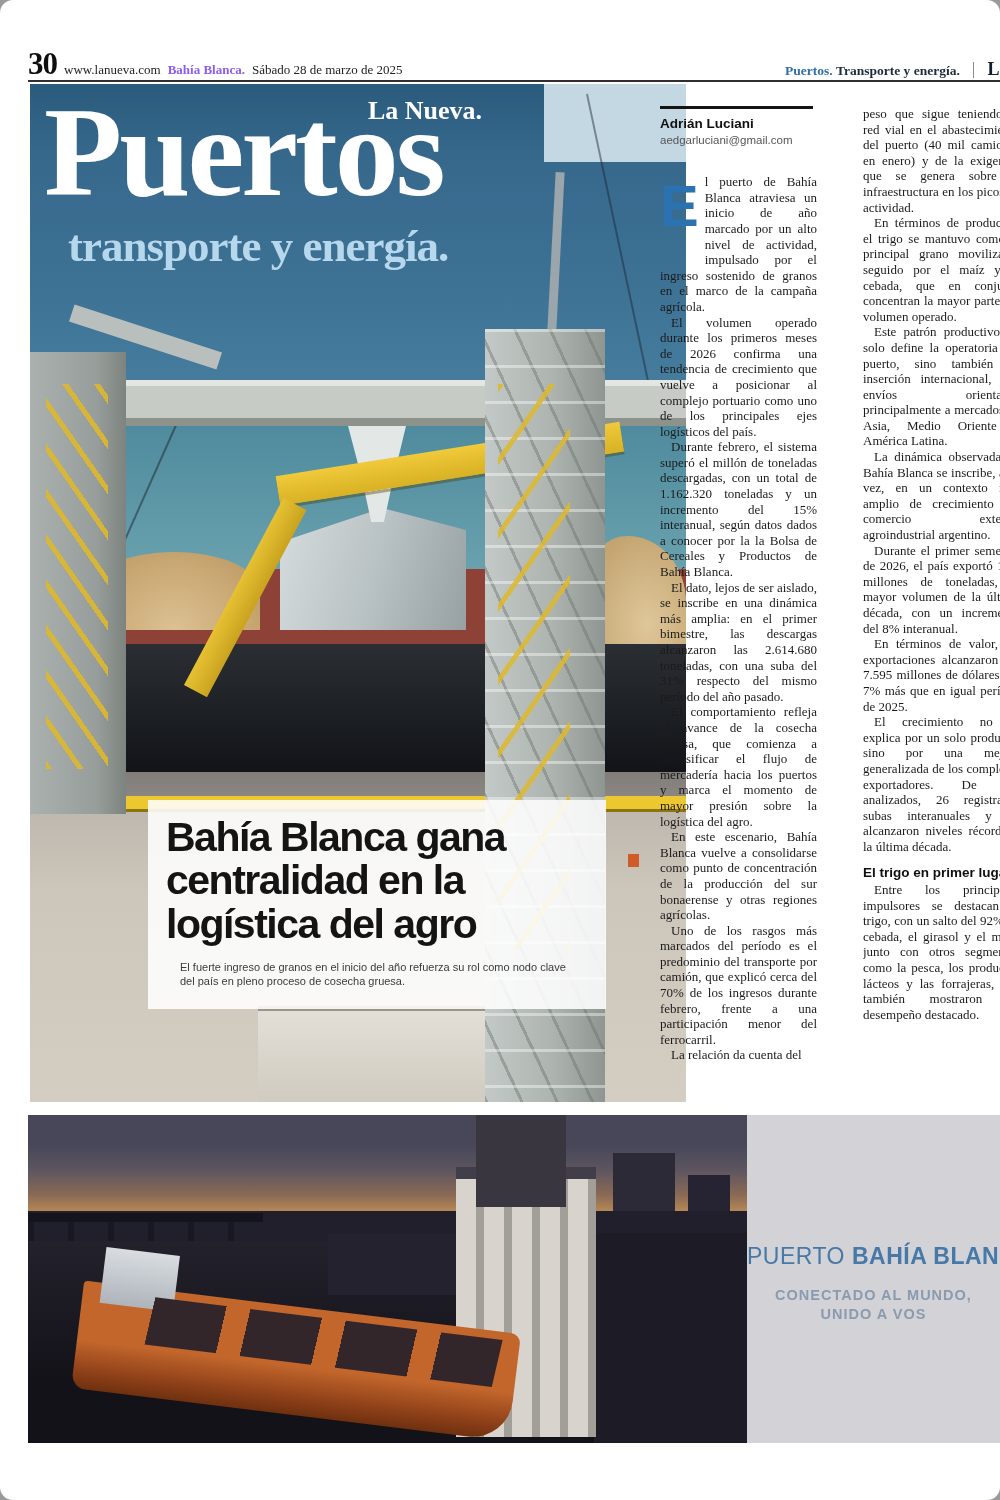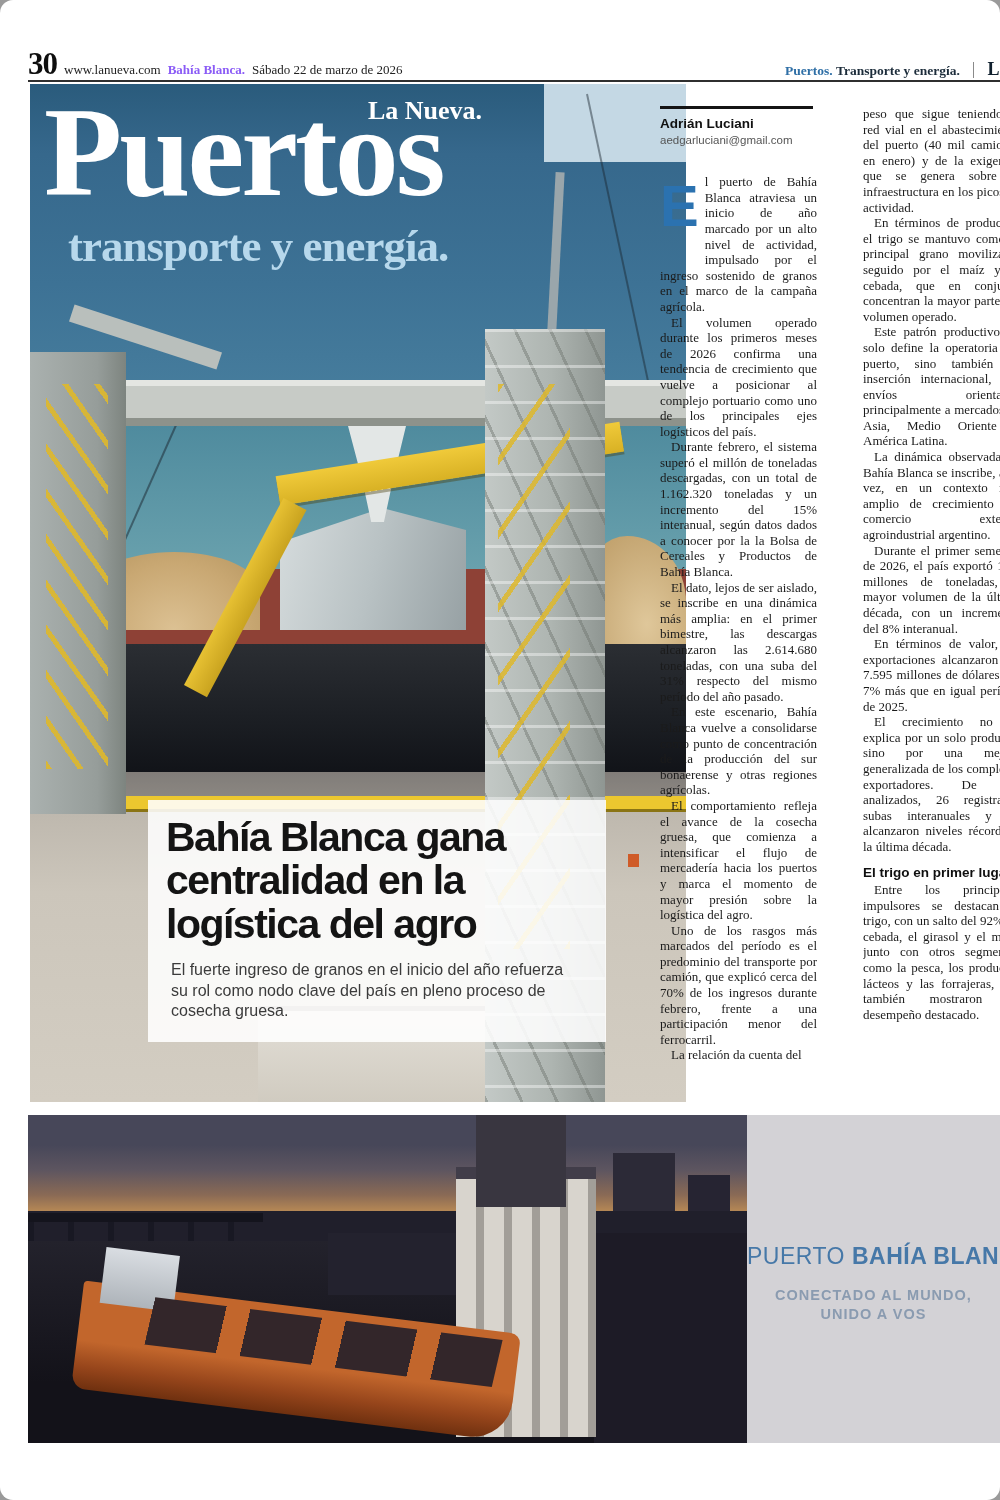--- a/index.html
+++ b/index.html
@@ -77,21 +77,21 @@
   .masthead-title { position:absolute; left:14px; top:4px; color:#fff; font-weight:bold;
       font-size:128px; line-height:1; letter-spacing:-3px; }
   .masthead-sub { position:absolute; left:38px; top:136px; color:#b7d8ec; font-weight:bold;
       font-size:45px; letter-spacing:-1px; }
 
   
   .overlay-panel { position:absolute; left:118px; top:716px; width:458px; box-sizing:border-box;
       background:rgba(255,255,255,.88); padding:16px 18px 20px; }
   .headline { margin:0; font-family:"Liberation Sans",sans-serif; font-weight:bold; font-size:41px;
       line-height:1.06; letter-spacing:-1.5px; color:#141414; white-space:pre-line; }
-  .deck { margin:14px 5px 0; font-family:"Liberation Sans",sans-serif; font-size:16px;
+  .deck { margin:14px 14px 0; font-family:"Liberation Sans",sans-serif; font-size:11px;
       line-height:1.28; color:#3b3b3b; }
 
   
   .col { position:absolute; width:157px; font-size:13px; line-height:15.6px; text-align:justify; color:#1b1b1b; }
   .col p { margin:0; text-indent:11px; }
   .col1 { left:660px; top:106px; height:1010px; overflow:hidden; }
   .col2 { left:863px; top:106px; height:1004px; overflow:hidden; }
   .byline-rule { width:153px; height:3px; background:#141414; margin-bottom:7px; }
   .byline-name { font-family:"Liberation Sans",sans-serif; font-weight:bold; font-size:13.5px; color:#111; }
   .byline-email { font-family:"Liberation Sans",sans-serif; font-size:11.5px; color:#555; margin-top:1px; }
@@ -139,21 +139,21 @@
 </head>
 <body>
 
 <div class="page">
 
   <header class="page-header">
     <div class="ph-left">
       <span class="folio">30</span>
       <span class="ph-meta">www.lanueva.com</span>
       <span class="ph-meta ph-city">Bahía Blanca.</span>
-      <span class="ph-meta">Sábado 22 de marzo de 2026</span>
+      <span class="ph-meta">Sábado 28 de marzo de 2025</span>
     </div>
     <div class="ph-right">
       <span class="ph-sec1">Puertos.</span>
       <span class="ph-sec2">Transporte y energía.</span>
       <span class="ph-divider"></span>
       <span class="ph-brand">La Nueva.</span>
     </div>
   </header>
   <div class="header-rule"></div>
 
@@ -199,22 +199,22 @@
   <aside class="col col1">
     <div class="byline-rule"></div>
     <div class="byline-name">Adrián Luciani</div>
     <div class="byline-email">aedgarluciani@gmail.com</div>
     <div class="body-start">
       <p class="lead"><span class="dropcap">E</span><span>l puerto de Bahía Blanca atraviesa un inicio de año marcado por un alto nivel de actividad, impulsado por el ingreso sostenido de granos en el marco de la campaña agrícola.</span></p>
       <div class="plist">
           <p>El volumen operado durante los primeros meses de 2026 confirma una tendencia de crecimiento que vuelve a posicionar al complejo portuario como uno de los principales ejes logísticos del país.</p>
           <p>Durante febrero, el sistema superó el millón de toneladas descargadas, con un total de 1.162.320 toneladas y un incremento del 15% interanual, según datos dados a conocer por la la Bolsa de Cereales y Productos de Bahía Blanca.</p>
           <p>El dato, lejos de ser aislado, se inscribe en una dinámica más amplia: en el primer bimestre, las descargas alcanzaron las 2.614.680 toneladas, con una suba del 31% respecto del mismo período del año pasado.</p>
+          <p>El comportamiento refleja el avance de la cosecha gruesa, que comienza a intensificar el flujo de mercadería hacia los puertos y marca el momento de mayor presión sobre la logística del agro.</p>
           <p>En este escenario, Bahía Blanca vuelve a consolidarse como punto de concentración de la producción del sur bonaerense y otras regiones agrícolas.</p>
-          <p>El comportamiento refleja el avance de la cosecha gruesa, que comienza a intensificar el flujo de mercadería hacia los puertos y marca el momento de mayor presión sobre la logística del agro.</p>
           <p>Uno de los rasgos más marcados del período es el predominio del transporte por camión, que explicó cerca del 70% de los ingresos durante febrero, frente a una participación menor del ferrocarril.</p>
           <p>La relación da cuenta del</p>
         </div>
     </div>
   </aside>
 
   <aside class="col col2">
     <div class="plist plist-a">
         <p>peso que sigue teniendo la red vial en el abastecimiento del puerto (40 mil camiones en enero) y de la exigencia que se genera sobre la infraestructura en los picos de actividad.</p>
         <p>En términos de productos, el trigo se mantuvo como el principal grano movilizado, seguido por el maíz y la cebada, que en conjunto concentran la mayor parte del volumen operado.</p>

